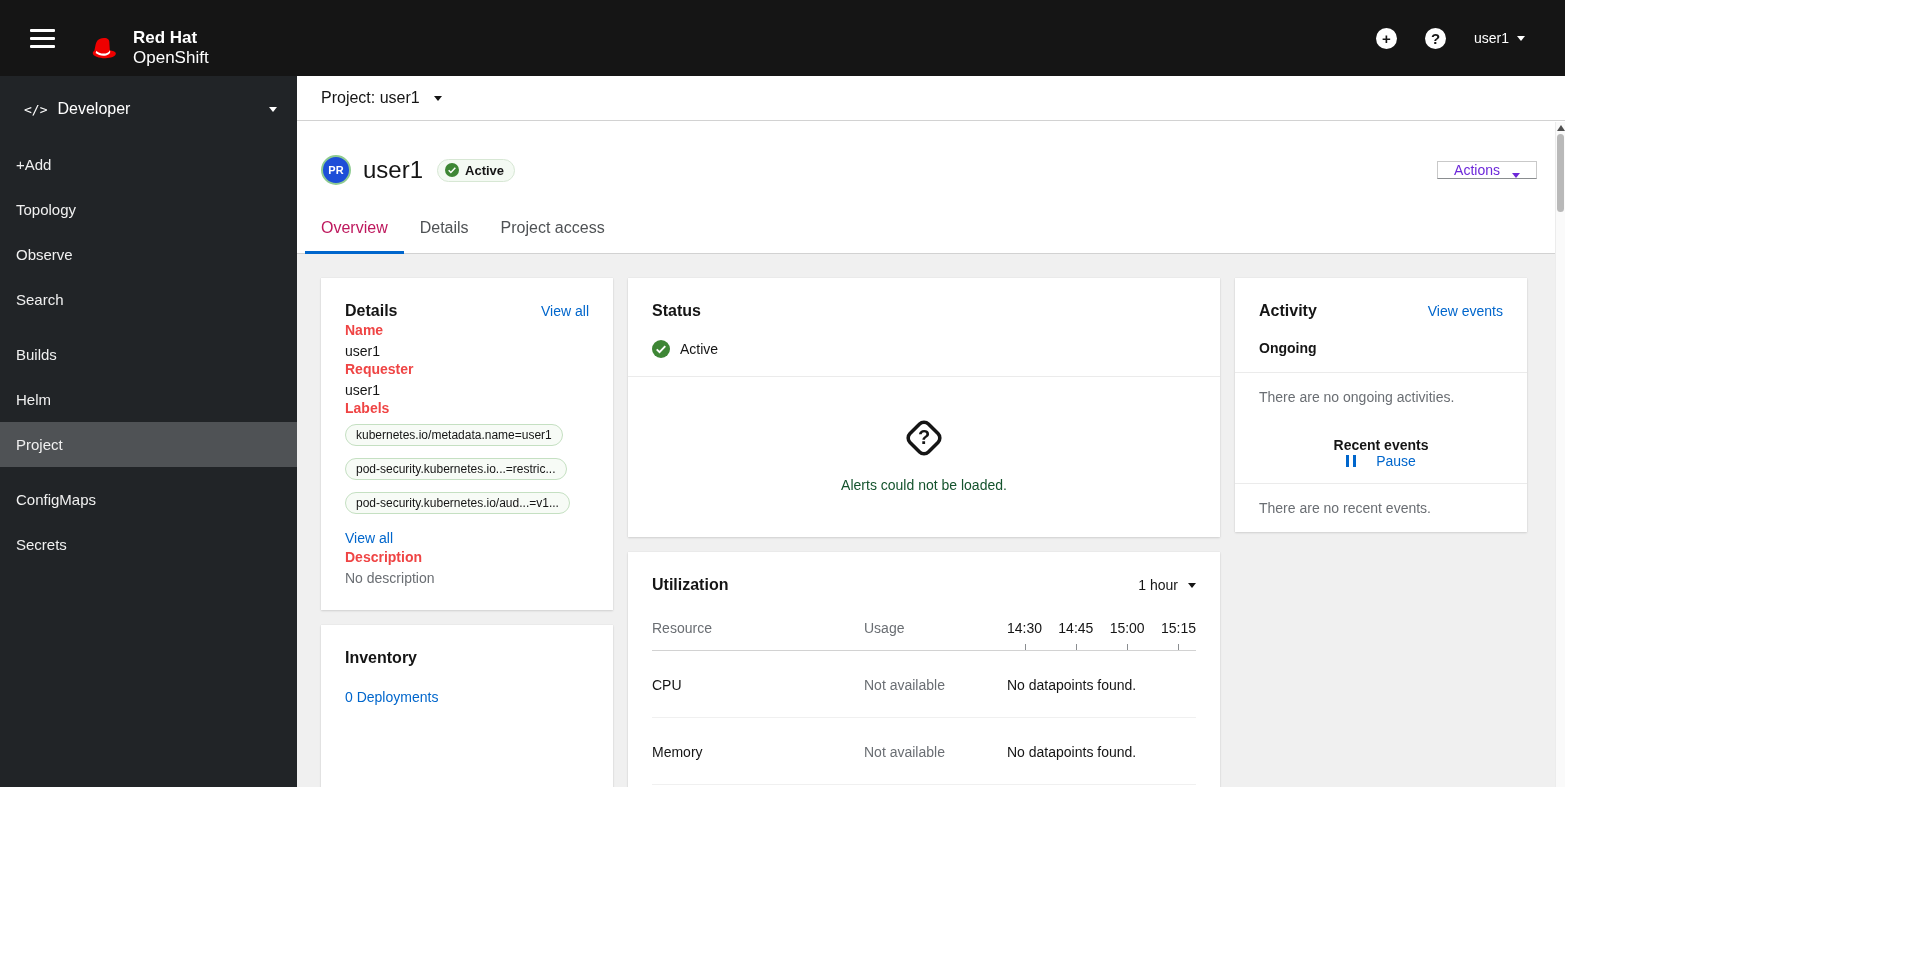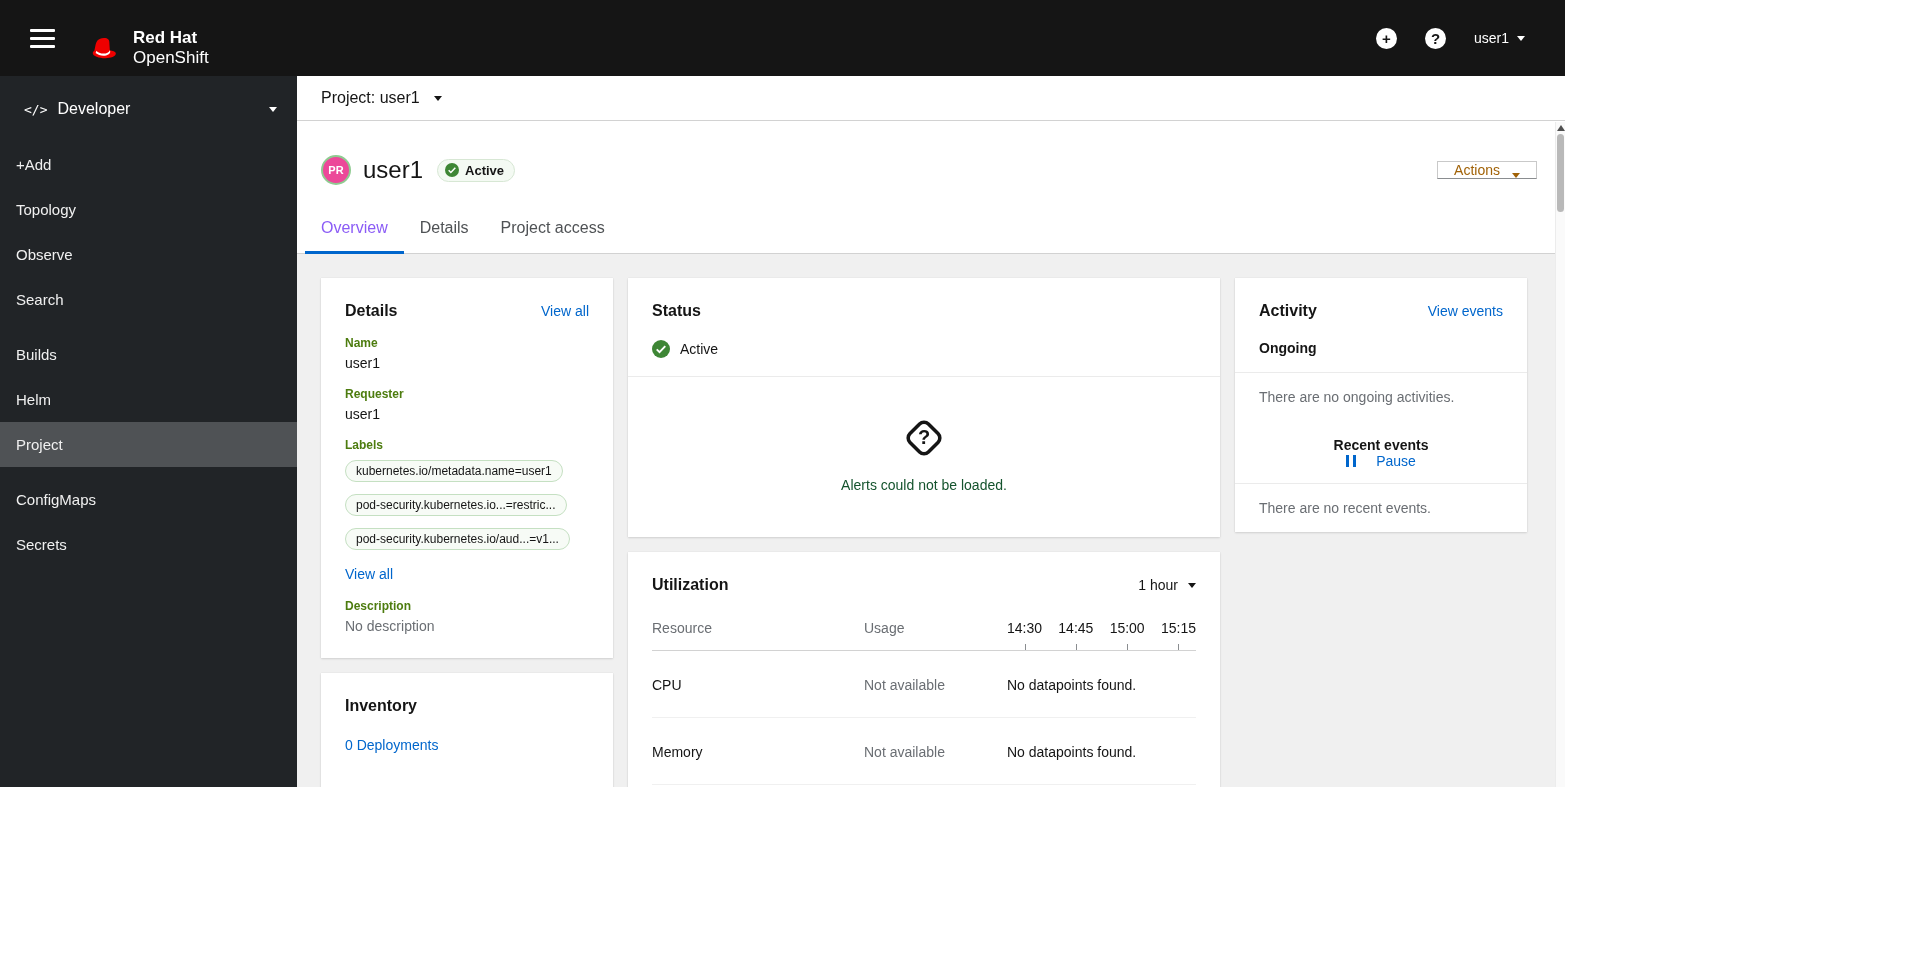--- a/index.html
+++ b/index.html
@@ -31,39 +31,39 @@
   .nav-item.selected { background:#4f5255; }
   .nav-gap { height:10px; }
 
   
   .main { position:absolute; top:76px; left:297px; right:0; bottom:0; display:flex; flex-direction:column; background:#f0f0f0; }
   .project-bar { height:45px; flex:0 0 45px; background:#fff; border-bottom:1px solid #d2d2d2; display:flex; align-items:center; padding-left:24px; }
   .project-toggle { display:flex; align-items:center; gap:14px; font-size:16px; color:#151515; background:none; border:none; cursor:pointer; }
 
   .title-band { background:#fff; padding-top:34px; flex:0 0 auto; }
   .title-row { display:flex; align-items:center; padding:0 28px 0 24px; }
-  .avatar { width:30px; height:30px; border-radius:50%; background:#ec4899; border:2px solid #8fcb91; color:#fff; font-size:11px; font-weight:700; display:flex; align-items:center; justify-content:center; flex:0 0 auto; }
+  .avatar { width:30px; height:30px; border-radius:50%; background:#1d4ed8; border:2px solid #8fcb91; color:#fff; font-size:11px; font-weight:700; display:flex; align-items:center; justify-content:center; flex:0 0 auto; }
   .page-title { font-size:24px; font-weight:400; color:#151515; margin-left:12px; }
   .status-pill { margin-left:14px; display:flex; align-items:center; gap:6px; background:#f4faf3; border:1px solid #d7e7d4; border-radius:12px; padding:3px 10px 3px 7px; font-size:13px; font-weight:700; color:#151515; }
   .check-icon { width:14px; height:14px; flex:0 0 auto; }
-  .actions-btn { margin-left:auto; background:#fff; border:1px solid #c9c9c9; border-bottom-color:#8a8d90; padding:0 16px; font-size:14px; color:#a16207; display:flex; align-items:flex-end; gap:12px; cursor:pointer; }
+  .actions-btn { margin-left:auto; background:#fff; border:1px solid #c9c9c9; border-bottom-color:#8a8d90; padding:0 16px; font-size:14px; color:#6d28d9; display:flex; align-items:flex-end; gap:12px; cursor:pointer; }
   .tabs { display:flex; padding:0 0 0 8px; margin-top:20px; border-bottom:1px solid #d2d2d2; }
   .tab { padding:14px 16px; font-size:16px; color:#4f5255; cursor:pointer; border-bottom:3px solid transparent; margin-bottom:-1px; }
-  .tab.active { color:#8b5cf6; border-bottom-color:#0066cc;text-align:center; }
+  .tab.active { color:#be185d; border-bottom-color:#0066cc;text-align:center; }
 
   .content { flex:1 1 auto; overflow:hidden; padding:24px 38px 0 24px; display:grid; grid-template-columns:292px 1fr 292px; gap:15px; align-items:start; }
   .col { display:flex; flex-direction:column; gap:15px; min-width:0; }
   .card { background:#fff; box-shadow:0 1px 2px rgba(3,3,3,.12), 0 0 1px rgba(3,3,3,.1); }
   .card-pad { padding:24px; }
   .card-header { display:flex; justify-content:space-between; align-items:baseline; }
   .card-title { font-size:16px; font-weight:700; color:#151515; }
   .link { color:#0066cc; font-size:14px; text-decoration:none; cursor:pointer; background:none; border:none; }
 
   
-  .dt { font-weight:700; font-size:12px; color:#4d7c0f; margin-top:16px; }
+  .dt { font-weight:700; font-size:14px; color:#ef4444; margin-top:2px; }
   .dd { font-size:14px; color:#151515; margin-top:5px; }
   .dd.muted { color:#6a6e73; }
   .label-row { margin-top:8px; max-width:100%; }
   .label-pill { display:inline-block; max-width:100%; border:1px solid #c5e0c2; background:#f7fbf6; border-radius:12px; padding:3px 10px; font-size:12px; color:#151515; white-space:nowrap; overflow:hidden; text-overflow:ellipsis; cursor:pointer; }
   .viewall-labels { display:inline-block; margin-top:12px; }
 
   
   .inventory-card { min-height:260px; }
   .inv-link { display:inline-block; margin-top:22px; }
 

